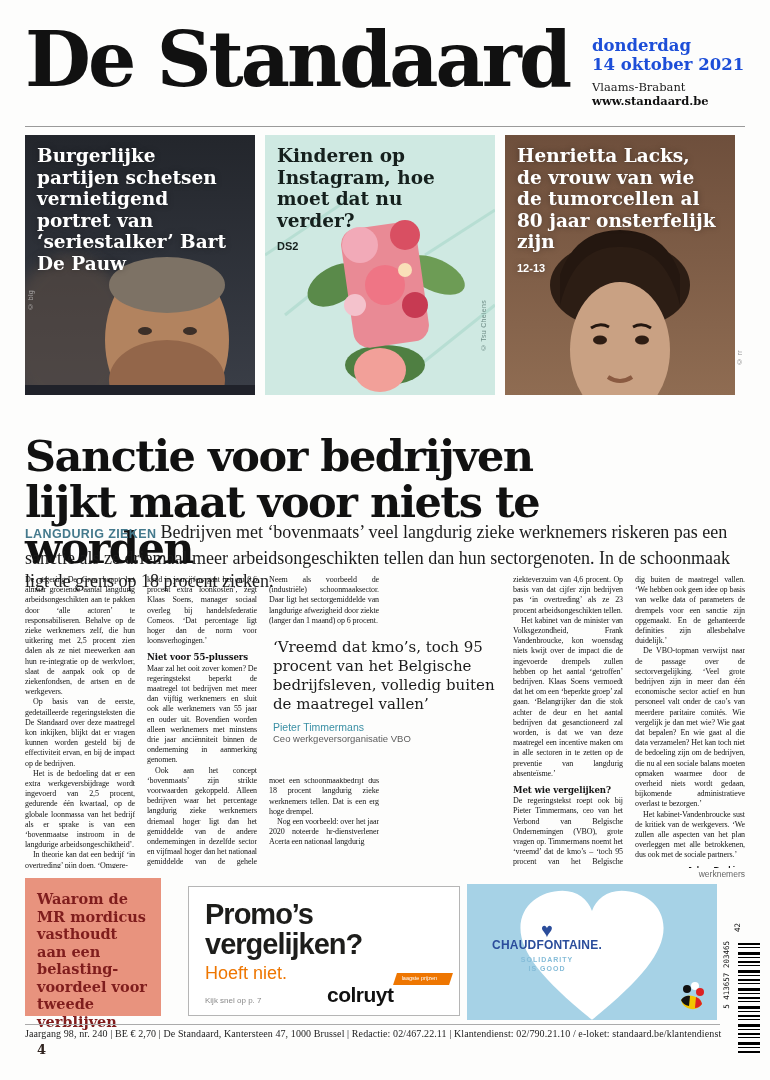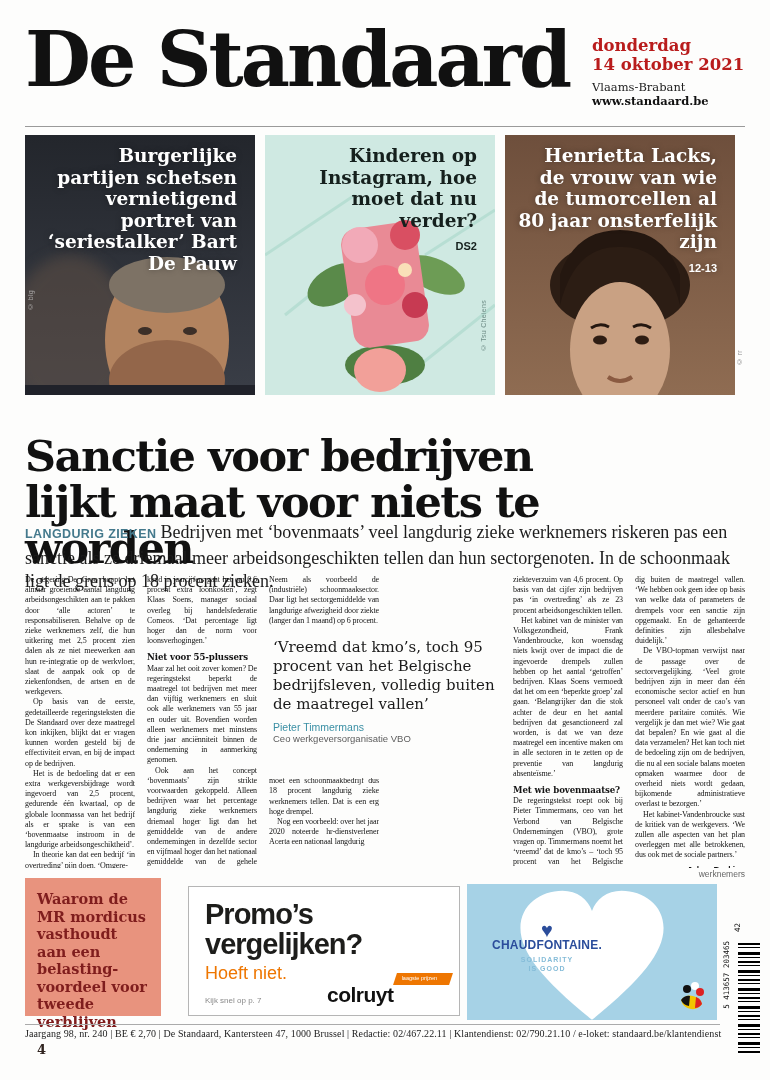--- a/index.html
+++ b/index.html
@@ -3,33 +3,33 @@
 <meta charset="utf-8">
 <style>
   html,body{margin:0;padding:0;background:#e8e8e8;}
   .page{position:relative;width:770px;height:1080px;background:#fdfdfc;margin:0 auto;overflow:hidden;
         font-family:"Liberation Serif",serif;color:#1a1a1a;}
   
   .masthead{position:absolute;left:25px;top:30px;width:720px;height:92px;}
   .paper-title{position:absolute;left:0;top:-6px;font-family:"DejaVu Serif",serif;font-weight:bold;
                font-size:76px;line-height:0.95;letter-spacing:-3px;color:#111;white-space:nowrap;}
   .date-block{position:absolute;left:567px;top:6px;font-family:"DejaVu Serif",serif;}
-  .date-line{font-size:16.5px;line-height:19px;color:#b91c1c;font-weight:bold;}
+  .date-line{font-size:16.5px;line-height:19px;color:#1d4ed8;font-weight:bold;}
   .edition-line{font-size:11.5px;line-height:14px;color:#222;margin-top:6px;}
   .site-line{font-size:11.5px;line-height:14px;color:#111;font-weight:bold;}
   .rule-top{position:absolute;left:25px;top:126px;width:720px;height:1px;background:#9a9a9a;}
   
   .teaser-row{position:absolute;left:25px;top:135px;width:720px;height:260px;}
   .teaser{position:absolute;top:0;width:230px;height:260px;overflow:hidden;}
   .teaser.t1{left:0;background:#24262b;}
   .teaser.t2{left:240px;background:#cfe9e2;}
   .teaser.t3{left:480px;background:#6e4f3c;}
   .teaser svg{position:absolute;left:0;top:0;}
   .teaser-headline{position:absolute;left:12px;top:10px;width:200px;
-      font-family:"DejaVu Serif",serif;font-weight:bold;font-size:18.5px;line-height:21.5px;text-align:right;}
+      font-family:"DejaVu Serif",serif;font-weight:bold;font-size:18.5px;line-height:21.5px;}
   .t1 .teaser-headline,.t3 .teaser-headline{color:#fff;text-shadow:0 0 6px rgba(0,0,0,.35);}
   .t2 .teaser-headline{color:#15201d;text-shadow:none;}
   .teaser-pages{font-family:"Liberation Sans",sans-serif;font-weight:bold;font-size:11px;margin-top:5px;}
   .photo-credit{position:absolute;writing-mode:vertical-rl;transform:rotate(180deg);
       font-family:"Liberation Sans",sans-serif;font-size:7px;letter-spacing:.3px;}
   .credit1{left:27px;top:290px;color:rgba(220,220,220,.65);}
   .credit2{left:480px;top:300px;color:#6f8d87;}
   .credit3{left:736px;top:350px;color:#8a8a8a;}
   
   .main-headline{position:absolute;left:25px;top:404px;width:600px;
@@ -221,21 +221,21 @@
     <div class="body-col" style="left:244px">
         <p class="cont">Neem als voorbeeld de (industriële) schoonmaaksector. Daar ligt het sectorgemiddelde van langdurige afwezigheid door ziekte (langer dan 1 maand) op 6 procent.</p>
         <div class="quote-spacer"></div>
         <p class="cont">Om ‘bovenmaats’ slecht te scoren, moet een schoonmaakbedrijf dus 18 procent langdurig zieke werknemers tellen. Dat is een erg hoge drempel.</p>
         <p>Nog een voorbeeld: over het jaar 2020 noteerde hr-dienstverlener Acerta een nationaal langdurig</p>
       </div>
     <div class="body-col" style="left:366px"></div>
     <div class="body-col" style="left:488px">
         <p class="cont">ziekteverzuim van 4,6 procent. Op basis van dat cijfer zijn bedrijven pas ‘in overtreding’ als ze 23 procent arbeidsongeschikten tellen.</p>
         <p>Het kabinet van de minister van Volksgezondheid, Frank Vandenbroucke, kon woensdag niets kwijt over de impact die de ingevoerde drempels zullen hebben op het aantal ‘getroffen’ bedrijven. Klaas Soens vermoedt dat het om een ‘beperkte groep’ zal gaan. ‘Belangrijker dan die stok achter de deur en het aantal bedrijven dat gesanctioneerd zal worden, is dat we van deze maatregel een incentive maken om in alle sectoren in te zetten op de preventie van langdurig absenteïsme.’</p>
-        <h4 class="subhead">Met wie bovenmaatse?</h4>
+        <h4 class="subhead">Met wie vergelijken?</h4>
         <p class="cont">De regeringstekst roept ook bij Pieter Timmermans, ceo van het Verbond van Belgische Ondernemingen (VBO), grote vragen op. Timmermans noemt het ‘vreemd’ dat de kmo’s – ‘toch 95 procent van het Belgische bedrijfsleven’ – volle-</p>
       </div>
     <div class="body-col" style="left:610px">
         <p class="cont">dig buiten de maatregel vallen. ‘We hebben ook geen idee op basis van welke data of parameters de drempels voor een sanctie zijn opgemaakt. En de gehanteerde definities zijn allesbehalve duidelijk.’</p>
         <p>De VBO-topman verwijst naar de passage over de sectorvergelijking. ‘Veel grote bedrijven zijn in meer dan één economische sector actief en hun personeel valt onder de cao’s van meerdere paritaire comités. Wie vergelijk je dan met wie? Wie gaat dat bepalen? En wie gaat al die data verzamelen? Het kan toch niet de bedoeling zijn om de bedrijven, die nu al een sociale balans moeten opmaken waarmee door de overheid niets wordt gedaan, bijkomende administratieve overlast te bezorgen.’</p>
         <p>Het kabinet-Vandenbroucke sust de kritiek van de werkgevers. ‘We zullen alle aspecten van het plan overleggen met alle betrokkenen, dus ook met de sociale partners.’</p>
         <p class="byline">Johan Rasking</p>
       </div>
 
     <div class="pullquote">

